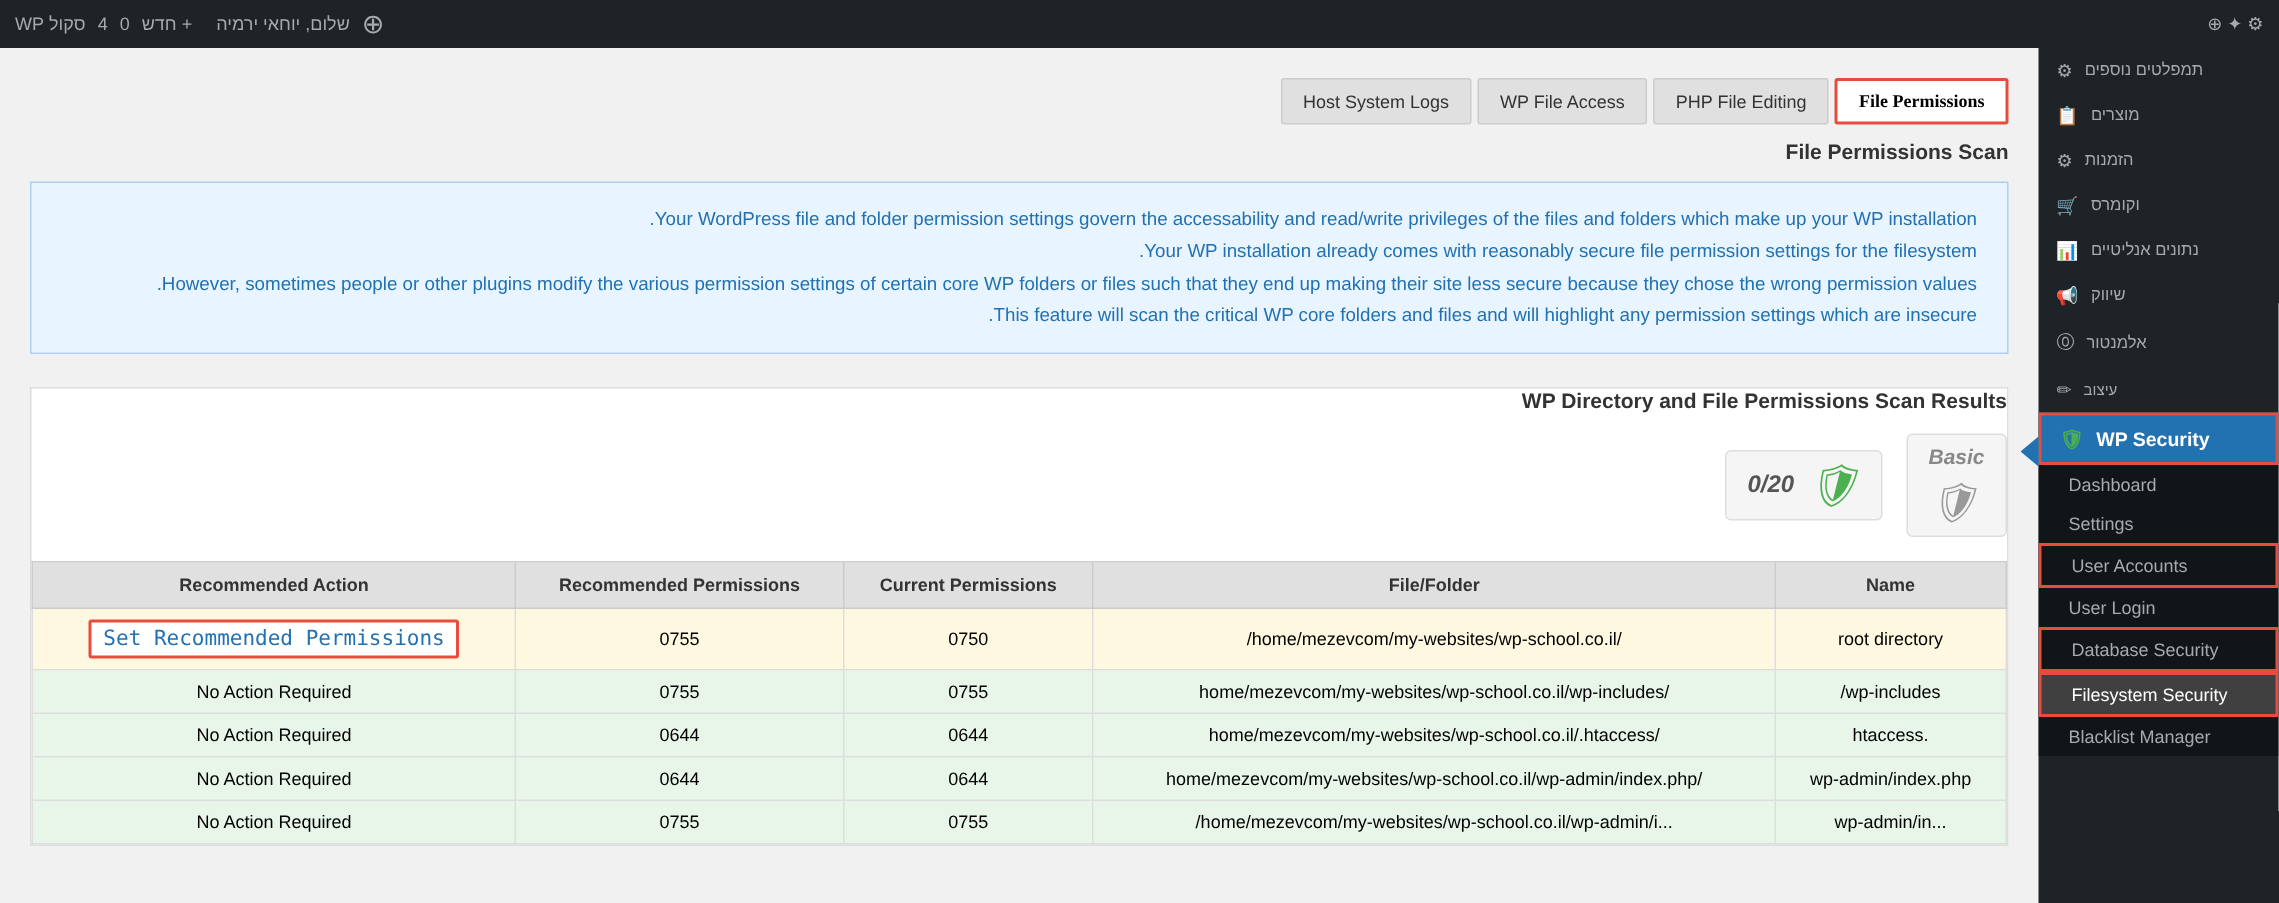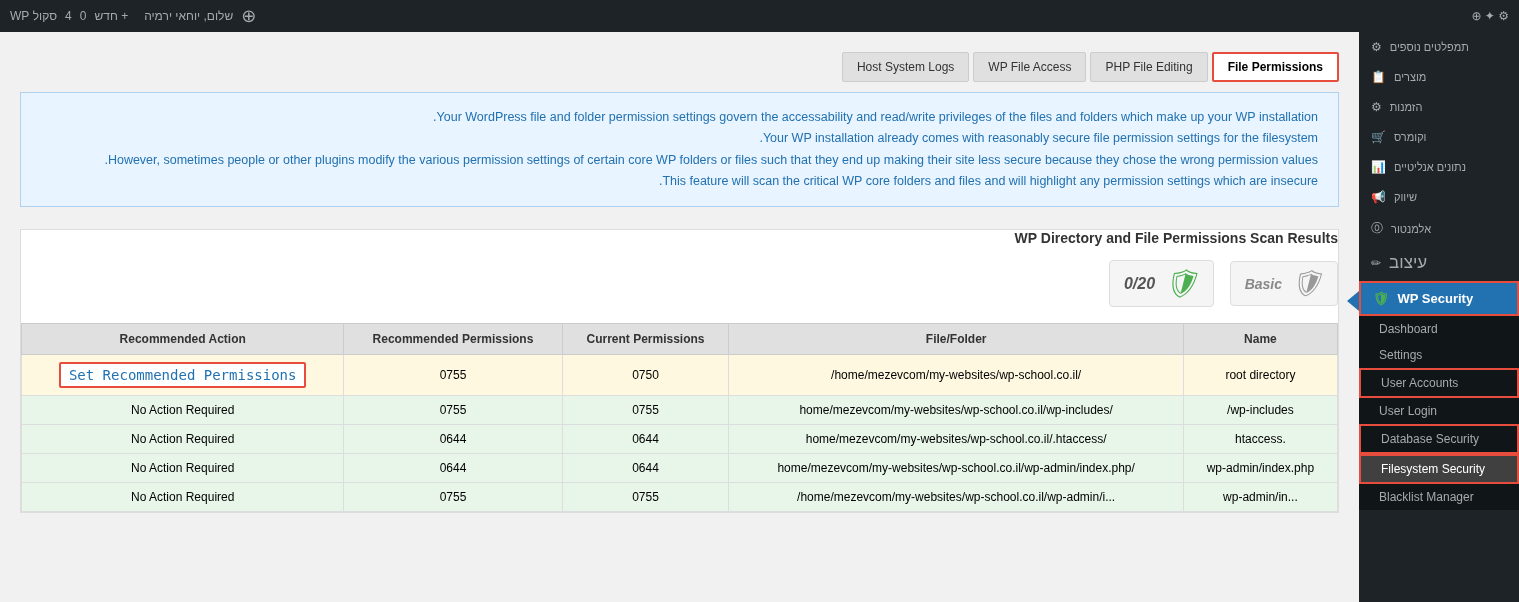--- a/index.html
+++ b/index.html
@@ -43,21 +43,21 @@
     
     .tabs-bar {
       display: flex; justify-content: flex-end; gap: 4px; margin-bottom: 10px;
       flex-wrap: wrap;
     }
     .tab-btn {
       padding: 6px 14px; background: #e0e0e0; border: 1px solid #ccc;
       cursor: pointer; font-size: 12px; color: #333; border-radius: 2px;
     }
     .tab-btn.active {
-      background: #fff; border: 2px solid #e74c3c; font-weight: bold; color: #000;
+      background: #fff; border: 2px solid #e74c3c; font-weight: bold; color: #000; font-family: Liberation Serif, serif;
     }
     
     .scan-title {
       text-align: right; font-weight: bold; font-size: 14px; margin-bottom: 12px; color: #333;
     }
     
     
     .info-box {
       background: #e8f4ff; border: 1px solid #b0d0f0; padding: 14px 20px;
       margin-bottom: 16px; text-align: right; color: #2271b1; font-size: 12.5px;
@@ -72,22 +72,22 @@
       text-align: right; font-weight: bold; font-size: 14px; margin-bottom: 14px; color: #333;
     }
     .score-row {
       display: flex; justify-content: flex-end; align-items: center; gap: 16px; margin-bottom: 16px; font-style: italic;
     }
     .score-badge {
       display: flex; align-items: center; gap: 8px;
       background: #f5f5f5; border: 1px solid #ddd; padding: 6px 14px; border-radius: 4px;
     }
     .basic-badge {
-      display: flex; align-items: center; gap: 8px;
-      background: #f5f5f5; border: 1px solid #ddd; padding: 6px 14px; border-radius: 4px;
+      display: flex; align-items: flex-start; gap: 8px;
+      background: #f5f5f5; border: 1px solid #ddd; padding: 6px 14px; border-radius: 4px; flex-direction: column;
     }
     
     
     .perm-table {
       width: 100%; border-collapse: collapse; font-size: 12px;
     }
     .perm-table th {
       background: #e0e0e0; padding: 8px 10px; text-align: center;
       border: 1px solid #ccc; font-weight: bold; color: #333;
     }
@@ -154,21 +154,21 @@
   </div>
   <div class="sidebar-item">
     <span style="font-size:11px;">שיווק</span>
     <span>📢</span>
   </div>
   <div class="sidebar-item">
     <span style="font-size:11px;">אלמנטור</span>
     <span>⓪</span>
   </div>
   <div class="sidebar-item">
-    <span style="font-size:17px;">עיצוב</span>
+    <span style="font-size:10px;">עיצוב</span>
     <span>✏</span>
   </div>
 
   <div class="wp-security-header">
     <span>WP Security</span>
     <span style="color:#4caf50;">🛡</span>
   </div>
 
   <div class="sidebar-submenu">
     <div class="sidebar-item">
@@ -199,20 +199,21 @@
 
 <div id="main-wrap">
 
   <div class="tabs-bar">
     <button class="tab-btn">Host System Logs</button>
     <button class="tab-btn">WP File Access</button>
     <button class="tab-btn">PHP File Editing</button>
     <button class="tab-btn active">File Permissions</button>
   </div>
 
+  <div class="scan-title">File Permissions Scan</div>
 
   <div class="info-box">
     <div>Your WordPress file and folder permission settings govern the accessability and read/write privileges of the files and folders which make up your WP installation.</div>
     <div>Your WP installation already comes with reasonably secure file permission settings for the filesystem.</div>
     <div>However, sometimes people or other plugins modify the various permission settings of certain core WP folders or files such that they end up making their site less secure because they chose the wrong permission values.</div>
     <div>This feature will scan the critical WP core folders and files and will highlight any permission settings which are insecure.</div>
   </div>
 
   <div class="results-section">
     <div class="results-header">WP Directory and File Permissions Scan Results</div>

